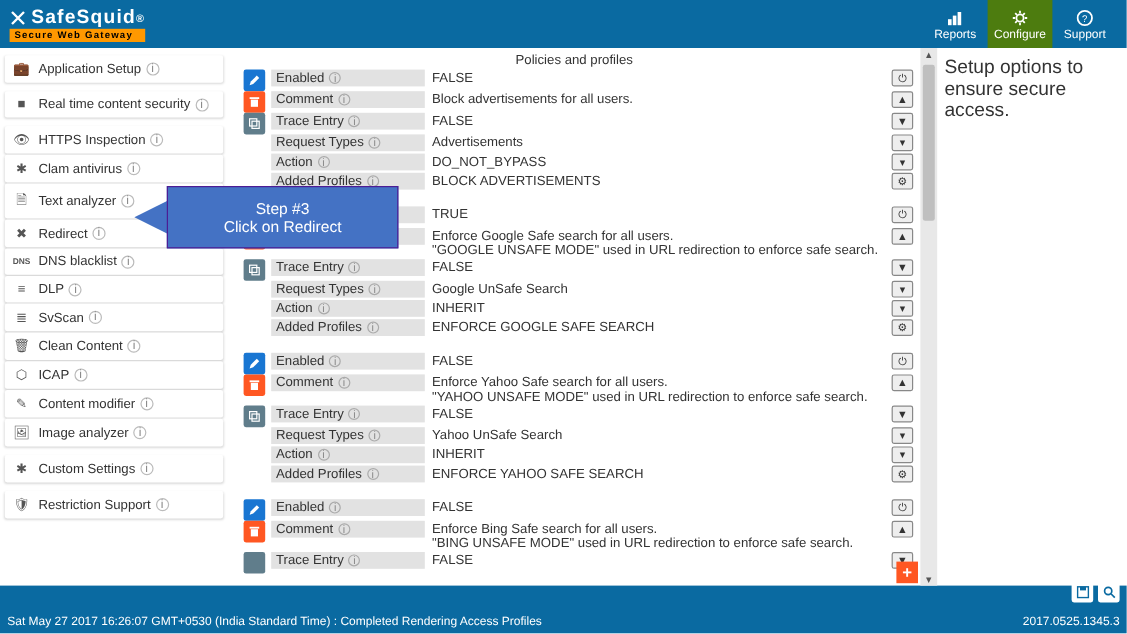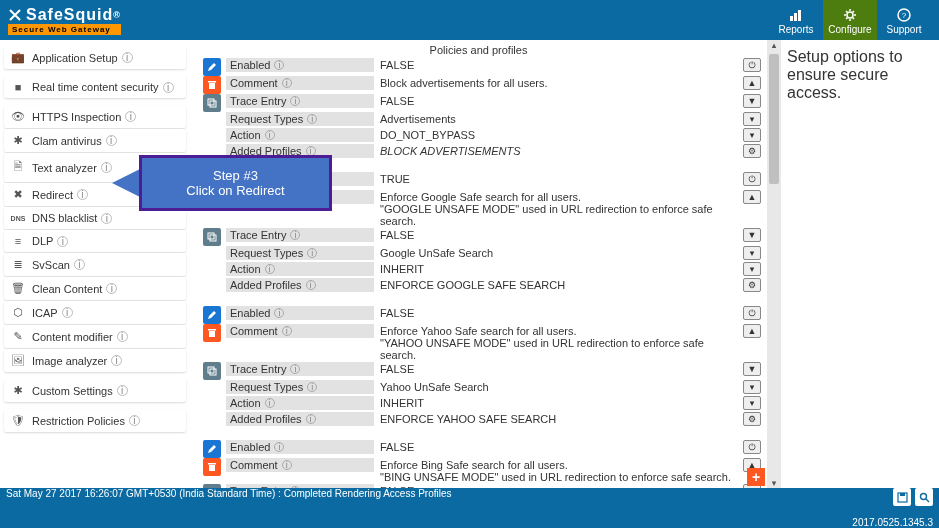--- a/index.html
+++ b/index.html
@@ -27,36 +27,36 @@
   .content-wrap { flex:1; position:relative; overflow:hidden;}
   .content-title { text-align:center; font-size:11px; color:#333; padding:4px 0;}
   .rows { padding: 0 2px 0 8px; }
   .policy-block { margin-bottom: 12px; }
   .row { display:flex; align-items:flex-start; min-height:16px; font-size:11px; }
   .row .tools { width:28px; flex:none; display:flex; justify-content:center; padding-top:0;}
   .row .tool-btn { width:18px; height:18px; border-radius:2px; display:flex; align-items:center; justify-content:center; color:#fff; cursor:pointer;}
   .tool-edit { background:#1976d2;}
   .tool-del  { background:#ff5722;}
   .tool-copy { background:#607d8b;}
-  .row .label { width: 148px; flex:none; background:#e2e2e2; padding:1px 4px; color:#333; display:flex; align-items:center;}
+  .row .label { width: 128px; flex:none; background:#e2e2e2; padding:1px 4px; color:#333; display:flex; align-items:center;}
   .row .label .info { margin-left:4px; font-size:9px; color:#888; border:1px solid #aaa; border-radius:50%; width:10px; height:10px; line-height:9px; text-align:center;}
   .row .value { flex:1; padding:1px 6px; color:#333; }
   .row .ctl { width:26px; flex:none; display:flex; justify-content:center;}
   .ctl-btn { width:18px; height:14px; border:1px solid #888; border-radius:2px; background:#eee; display:flex; align-items:center; justify-content:center; font-size:9px; cursor:pointer; color:#333;}
   
   .scrollbar { width:14px; background:#e8e8e8; position:relative; }
   .scroll-thumb { position:absolute; left:2px; width:10px; background:#bfbfbf; border-radius:2px;}
   
   .rightcol { width: 158px; font-size:16px; color:#333; padding:8px 6px 0 6px;}
   
   .callout { position:absolute; left:132px; top:155px; width:200px; z-index:20; display:flex; align-items:center;}
-  .callout-body { background:#4472c4; border:3px solid #4c1d95; color:#fff; font-size:13px; text-align:center; padding:10px 8px; width:210px;}
+  .callout-body { background:#4472c4; border:1px solid #4c1d95; color:#fff; font-size:13px; text-align:center; padding:10px 8px; width:210px;}
   .callout-arrow { width:0;height:0; border-top:14px solid transparent; border-bottom:14px solid transparent; border-right:28px solid #4472c4; margin-right:-1px; margin-left:-20px;}
   
-  .footer { height:40px; background:#0a6aa1; color:#fff; display:flex; padding:0 6px 4px 6px; font-size:10px;}
+  .footer { height:40px; background:#0a6aa1; color:#fff; display:flex; align-items:flex-end; padding:0 6px 4px 6px; font-size:10px;}
   .footer .fspacer { flex:1;}
   .footer .fver { font-size:10px; text-align:right;margin-top:11px;}
   .footer .fbtn { width:18px; height:18px; background:#fff; color:#0a6aa1; border-radius:2px; display:flex; align-items:center; justify-content:center; margin-left:4px; cursor:pointer; font-size:11px;}
   
   .add-btn { position:absolute; right:2px; bottom:2px; width:18px; height:18px; background:#ff5722; color:#fff; font-weight:bold; display:flex; align-items:center; justify-content:center; cursor:pointer; font-size:14px;}
 </style>
 </head>
 <body>
 
 <div class="hdr">
@@ -167,21 +167,21 @@
       </div>
       <div class="side-sep"></div>
       <div class="side-item">
         <span class="sic">✱</span>
         <span>Custom Settings</span>
         <span class="info">i</span>
       </div>
       <div class="side-sep"></div>
       <div class="side-item">
         <span class="sic">🛡</span>
-        <span>Restriction Policies</span>
+        <span>Restriction Support</span>
         <span class="info">i</span>
       </div>
     </div>
 
   <div class="main">
     <div class="content-wrap">
       <div class="content-title">Policies and profiles</div>
       <div class="rows" id="rows">
           <div class="policy-block" style="margin-top: -2px;">
             <div class="row">
@@ -258,21 +258,21 @@
               <div class="ctl">
                 <div class="ctl-btn">▾</div>
               </div>
             </div>
             <div class="row">
               <div class="tools"></div>
               <div class="label">
                 <span>Added Profiles</span>
                 <span class="info">i</span>
               </div>
-              <div class="value" style="white-space: pre-line; font-style: italic;">BLOCK ADVERTISEMENTS</div>
+              <div class="value" style="white-space: pre-line;">BLOCK ADVERTISEMENTS</div>
               <div class="ctl">
                 <div class="ctl-btn">⚙</div>
               </div>
             </div>
           </div>
           <div class="policy-block">
             <div class="row">
               <div class="tools">
                 <div class="tool-btn tool-edit">
                   <svg width="10" height="10" viewBox="0 0 10 10">

